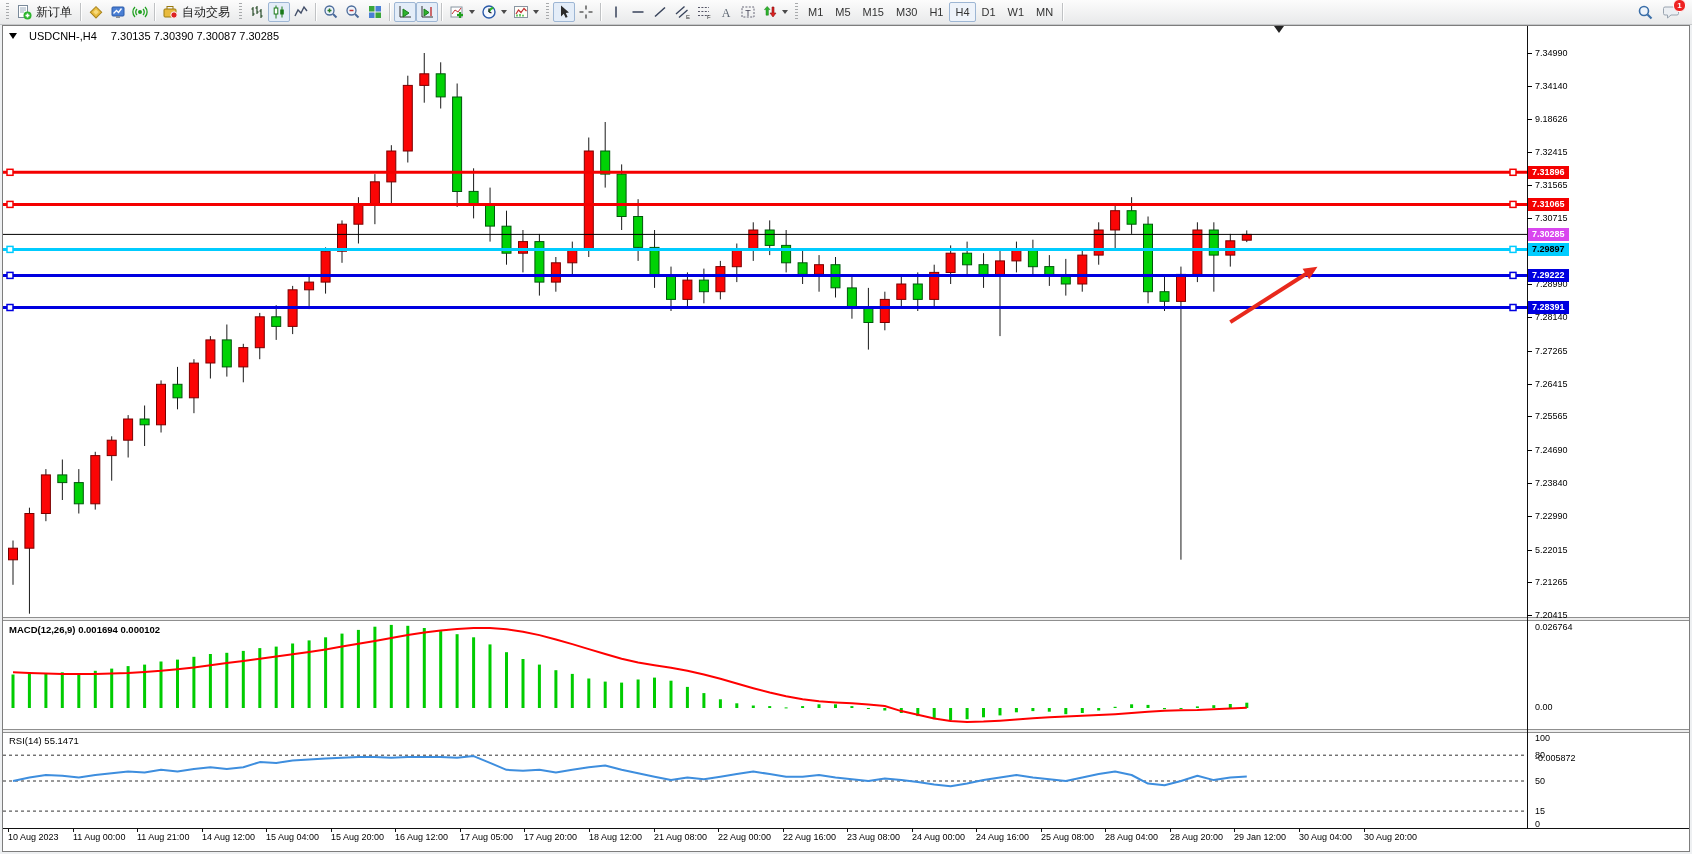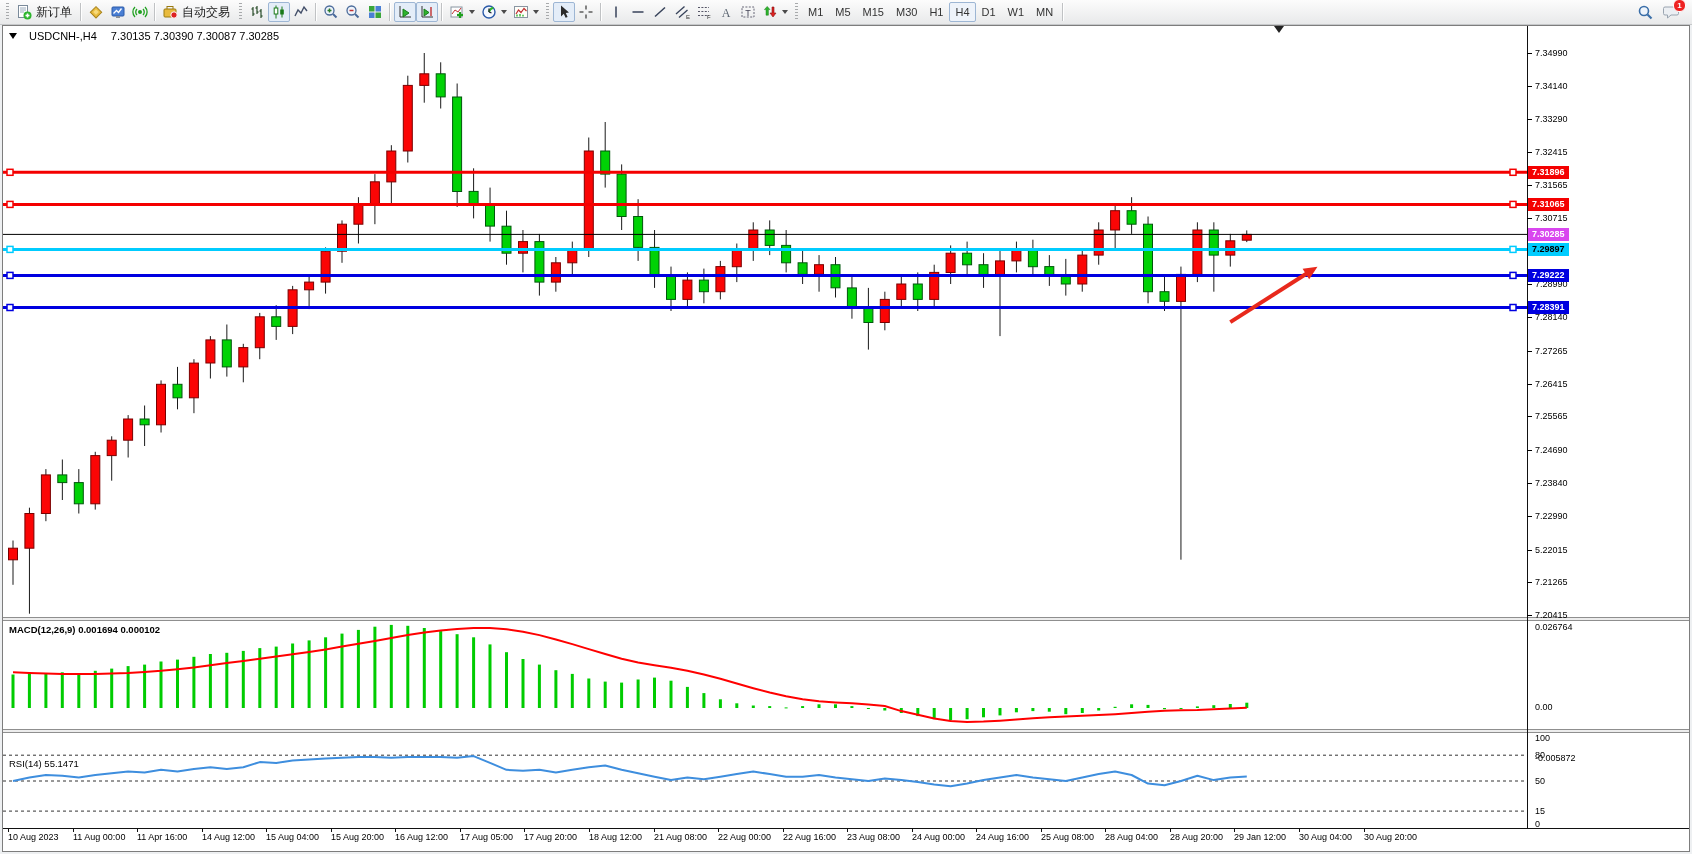--- a/index.html
+++ b/index.html
@@ -629,33 +629,33 @@
           <line x1="0" y1="49.0" x2="1524" y2="49.0" stroke="#333" stroke-width="1" stroke-dasharray="3,3"></line>
           <line x1="0" y1="79.1" x2="1524" y2="79.1" stroke="#333" stroke-width="1" stroke-dasharray="3,3"></line>
           <polyline fill="none" stroke="#3e8ede" stroke-width="2" stroke-linejoin="round" points="10.0,49.0 26.4,45.6 42.9,43.0 59.3,43.8 75.8,45.6 92.3,43.0 108.7,41.3 125.1,39.5 141.6,40.4 158.0,37.8 174.5,39.5 190.9,37.0 207.4,35.2 223.8,37.0 240.3,35.2 256.8,30.1 273.2,30.9 289.6,28.4 306.1,27.5 322.6,26.6 339.0,25.8 355.4,24.9 371.9,24.9 388.3,25.8 404.8,24.9 421.3,24.9 437.7,24.9 454.1,25.8 470.6,24.1 487.0,30.9 503.5,37.8 520.0,38.7 536.4,37.8 552.9,40.4 569.3,37.8 585.8,35.2 602.2,33.5 618.6,37.8 635.1,41.3 651.5,44.7 668.0,48.1 684.4,45.6 700.9,47.3 717.4,44.7 733.8,42.1 750.3,39.5 766.7,42.1 783.1,44.7 799.6,44.7 816.0,43.0 832.5,45.6 848.9,47.3 865.4,49.0 881.8,46.4 898.3,48.1 914.8,49.9 931.2,52.4 947.6,54.2 964.1,51.6 980.5,48.1 997.0,45.6 1013.4,43.0 1029.9,45.6 1046.3,47.3 1062.8,49.0 1079.3,45.6 1095.7,42.1 1112.1,39.5 1128.6,43.0 1145.0,51.6 1161.5,53.3 1178.0,49.0 1194.4,43.8 1210.8,48.1 1227.3,45.6 1243.8,44.6"></polyline>
         </svg>
       </div>
 
     <div id="axisline"></div>
     <div id="timeline"></div>
 
     <div class="ind-label" style="top:598px;font-weight:bold;">MACD(12,26,9) 0.001694 0.000102</div>
-    <div class="ind-label" style="top:732px;text-align:right;">RSI(14) 55.1471</div>
+    <div class="ind-label" style="top:709px;text-align:right;">RSI(14) 55.1471</div>
 
     <div class="plabel" style="top:596px;">0.026764</div>
     <div class="plabel" style="top:676px;">0.00</div>
     <div class="plabel" style="top:727px;">-0.005872</div>
 
     <div id="price-axis">
         <div class="ptick" style="top:27px"></div>
         <div class="plabel" style="top:22px">7.34990</div>
         <div class="ptick" style="top:60px"></div>
         <div class="plabel" style="top:55px">7.34140</div>
         <div class="ptick" style="top:93px"></div>
-        <div class="plabel" style="top:88px">7.33290</div>
+        <div class="plabel" style="top:88px">9.18626</div>
         <div class="ptick" style="top:126px"></div>
         <div class="plabel" style="top:121px">7.32415</div>
         <div class="ptick" style="top:159px"></div>
         <div class="plabel" style="top:154px">7.31565</div>
         <div class="ptick" style="top:192px"></div>
         <div class="plabel" style="top:187px">7.30715</div>
         <div class="ptick" style="top:258px"></div>
         <div class="plabel" style="top:253px">7.28990</div>
         <div class="ptick" style="top:291px"></div>
         <div class="plabel" style="top:286px">7.28140</div>
@@ -682,21 +682,21 @@
         <div class="plabel" style="top:750px">50</div>
         <div class="plabel" style="top:780px">15</div>
         <div class="plabel" style="top:793px">0</div>
       </div>
     <div id="time-axis">
         <div class="ttick" style="left:5px"></div>
         <div class="tlab" style="left:5px">10 Aug 2023</div>
         <div class="ttick" style="left:70px"></div>
         <div class="tlab" style="left:70px">11 Aug 00:00</div>
         <div class="ttick" style="left:134px"></div>
-        <div class="tlab" style="left:134px">11 Apr 16:00</div>
+        <div class="tlab" style="left:134px">11 Aug 21:00</div>
         <div class="ttick" style="left:199px"></div>
         <div class="tlab" style="left:199px">14 Aug 12:00</div>
         <div class="ttick" style="left:263px"></div>
         <div class="tlab" style="left:263px">15 Aug 04:00</div>
         <div class="ttick" style="left:328px"></div>
         <div class="tlab" style="left:328px">15 Aug 20:00</div>
         <div class="ttick" style="left:392px"></div>
         <div class="tlab" style="left:392px">16 Aug 12:00</div>
         <div class="ttick" style="left:457px"></div>
         <div class="tlab" style="left:457px">17 Aug 05:00</div>

